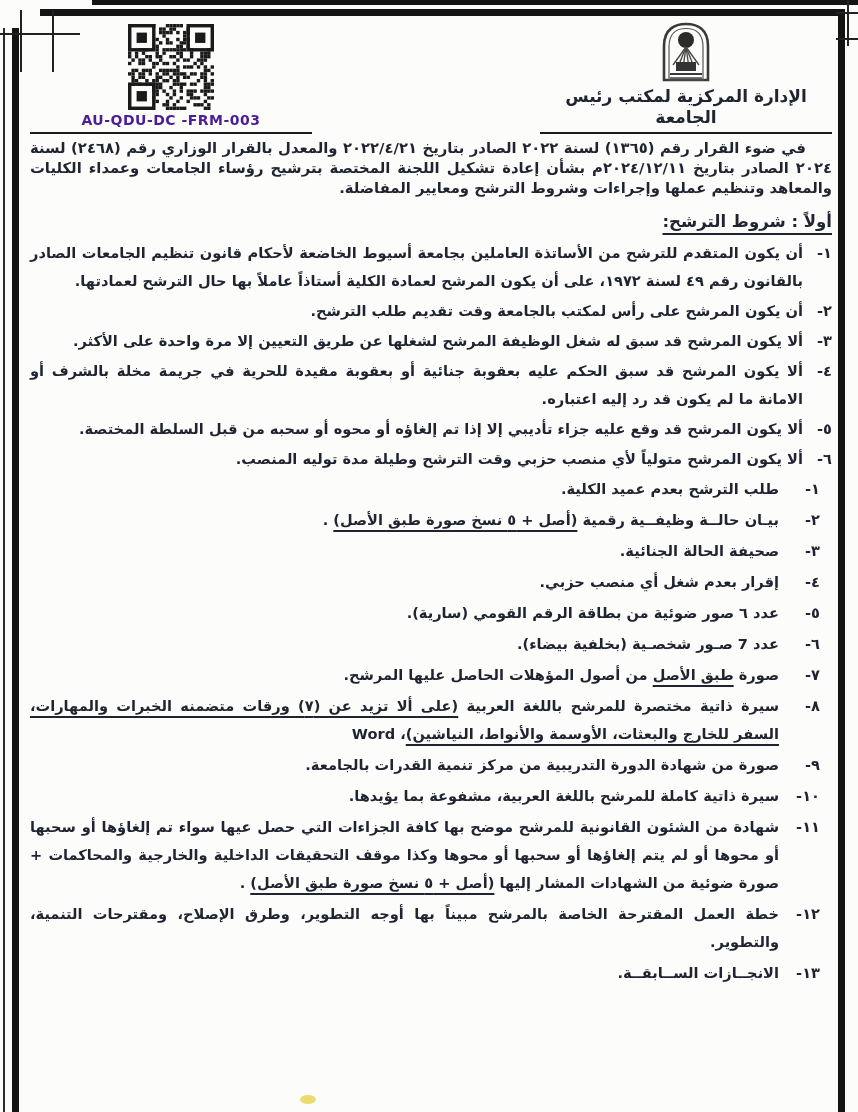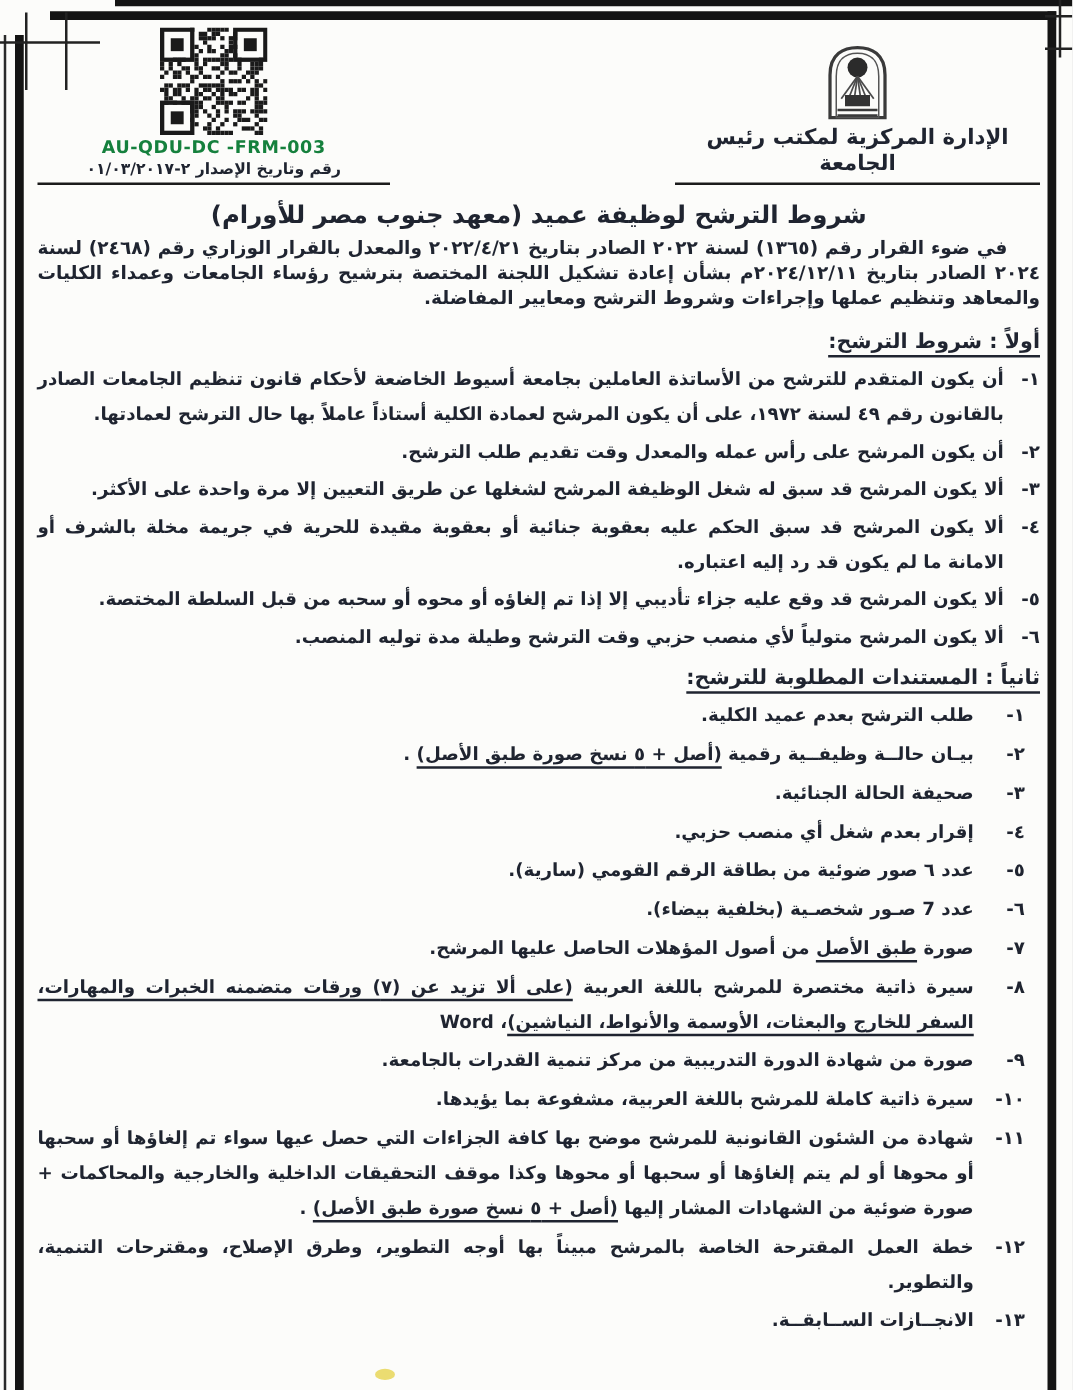--- a/index.html
+++ b/index.html
@@ -22,21 +22,21 @@
   .speck{position:absolute;left:300px;top:1095px;width:16px;height:9px;background:#e5d243;
          border-radius:50%;opacity:.75;}
 
   .content{position:absolute;left:30px;right:26px;top:20px;}
   
   .header{display:flex;justify-content:space-between;direction:ltr;align-items:flex-end;}
   .hcol{text-align:center;padding-bottom:4px;border-bottom:2.5px solid #1b1b1b;}
   .hleft{width:282px;}
   .hright{width:292px;}
   .qr{width:86px;height:86px;margin:2px auto 2px;}
-  .form-code{font-size:14px;letter-spacing:.5px;direction:ltr;color:#15803d;}
+  .form-code{font-size:14px;letter-spacing:.5px;direction:ltr;color:#4c1d95;}
   .issue{font-size:12.5px;direction:rtl;margin-top:1px;}
   .logo{width:54px;height:62px;margin:0 auto 4px;}
   .org1,.org2{font-size:17px;line-height:21px;}
   
   .title{text-align:center;font-size:19.5px;margin:12px 0 6px;}
   
   .intro{font-size:14.8px;line-height:20px;text-align:justify;text-indent:26px;margin:4px 0 8px;}
   
   .sec-h{display:inline-block;font-size:16.5px;margin:6px 0 8px;
          text-decoration:underline;text-decoration-thickness:1.8px;text-underline-offset:6px;}
@@ -296,21 +296,20 @@
               <rect x="75.7" y="82.6" width="3.4" height="3.4" fill="#1a1a1a"></rect>
               <rect x="79.1" y="82.6" width="3.4" height="3.4" fill="#1a1a1a"></rect>
               <rect x="1.72" y="1.72" width="24.08" height="24.08" fill="none" stroke="#1a1a1a" stroke-width="3.44"></rect>
               <rect x="8.6" y="8.6" width="10.32" height="10.32" fill="#1a1a1a"></rect>
               <rect x="60.2" y="1.72" width="24.08" height="24.08" fill="none" stroke="#1a1a1a" stroke-width="3.44"></rect>
               <rect x="67.08" y="8.6" width="10.32" height="10.32" fill="#1a1a1a"></rect>
               <rect x="1.72" y="60.2" width="24.08" height="24.08" fill="none" stroke="#1a1a1a" stroke-width="3.44"></rect>
               <rect x="8.6" y="67.08" width="10.32" height="10.32" fill="#1a1a1a"></rect>
             </svg></div>
         <div class="form-code">AU-QDU-DC -FRM-003</div>
-        <div class="issue">رقم وتاريخ الإصدار ٢-٠١/٠٣/٢٠١٧</div>
       </div>
       <div class="hcol hright">
         <div class="logo">
           <svg width="54" height="62" viewBox="0 0 54 62">
             <path d="M5,60 V26 C5,9 16,4 27,4 C38,4 49,9 49,26 V60 Z" fill="none" stroke="#3a3a3a" stroke-width="2.6"></path>
             <path d="M10,60 V27 C10,13 18,8.5 27,8.5 C36,8.5 44,13 44,27 V60 Z" fill="none" stroke="#555" stroke-width="1.2"></path>
             <circle cx="27" cy="20" r="8" fill="#2b2b2b"></circle>
             <g stroke="#4a4a4a" stroke-width="1.4">
               <line x1="27" y1="27" x2="14" y2="45"></line>
                 <line x1="27" y1="27" x2="19" y2="47"></line>
@@ -321,35 +320,34 @@
             </g>
             <rect x="17" y="42" width="20" height="9" fill="#333"></rect>
             <line x1="11" y1="54" x2="43" y2="54" stroke="#3a3a3a" stroke-width="2"></line>
             <line x1="11" y1="58" x2="43" y2="58" stroke="#3a3a3a" stroke-width="1.4"></line>
           </svg>
         </div>
         <div class="org1">الإدارة المركزية لمكتب رئيس الجامعة</div>
       </div>
     </div>
 
-    <div class="title">شروط الترشح لوظيفة عميد (معهد جنوب مصر للأورام)</div>
 
     <p class="intro">في ضوء القرار رقم (١٣٦٥) لسنة ٢٠٢٢ الصادر بتاريخ ٢٠٢٢/٤/٢١ والمعدل بالقرار الوزاري رقم (٢٤٦٨) لسنة ٢٠٢٤ الصادر بتاريخ ٢٠٢٤/١٢/١١م بشأن إعادة تشكيل اللجنة المختصة بترشيح رؤساء الجامعات وعمداء الكليات والمعاهد وتنظيم عملها وإجراءات وشروط الترشح ومعايير المفاضلة.</p>
 
     <div>
       <div class="sec-h">أولاً : شروط الترشح:</div>
       <ul class="list">
 
       <li class="row">
           <span class="num">١-</span>
           <span class="txt"><span>أن يكون المتقدم للترشح من الأساتذة العاملين بجامعة أسيوط الخاضعة لأحكام قانون تنظيم الجامعات الصادر بالقانون رقم ٤٩ لسنة ١٩٧٢، على أن يكون المرشح لعمادة الكلية أستاذاً عاملاً بها حال الترشح لعمادتها.</span><span class="u"></span><span></span></span>
         </li>
           <li class="row">
           <span class="num">٢-</span>
-          <span class="txt"><span>أن يكون المرشح على رأس عمله والمعدل وقت تقديم طلب الترشح.</span><span class="u"></span><span></span></span>
+          <span class="txt"><span>أن يكون المرشح على رأس لمكتب بالجامعة وقت تقديم طلب الترشح.</span><span class="u"></span><span></span></span>
         </li>
           <li class="row">
           <span class="num">٣-</span>
           <span class="txt"><span>ألا يكون المرشح قد سبق له شغل الوظيفة المرشح لشغلها عن طريق التعيين إلا مرة واحدة على الأكثر.</span><span class="u"></span><span></span></span>
         </li>
           <li class="row">
           <span class="num">٤-</span>
           <span class="txt"><span>ألا يكون المرشح قد سبق الحكم عليه بعقوبة جنائية أو بعقوبة مقيدة للحرية في جريمة مخلة بالشرف أو الامانة ما لم يكون قد رد إليه اعتباره.</span><span class="u"></span><span></span></span>
         </li>
           <li class="row">
@@ -357,21 +355,20 @@
           <span class="txt"><span>ألا يكون المرشح قد وقع عليه جزاء تأديبي إلا إذا تم إلغاؤه أو محوه أو سحبه من قبل السلطة المختصة.</span><span class="u"></span><span></span></span>
         </li>
           <li class="row">
           <span class="num">٦-</span>
           <span class="txt"><span>ألا يكون المرشح متولياً لأي منصب حزبي وقت الترشح وطيلة مدة توليه المنصب.</span><span class="u"></span><span></span></span>
         </li>
         </ul>
     </div>
 
     <div>
-      <div class="sec-h">ثانياً : المستندات المطلوبة للترشح:</div>
       <ul class="list docs">
 
       <li class="row">
           <span class="num">١-</span>
           <span class="txt"><span>طلب الترشح بعدم عميد الكلية.</span><span class="u"></span><span></span></span>
         </li>
           <li class="row">
           <span class="num">٢-</span>
           <span class="txt"><span>بيـان حالــة وظيفــية رقمية  </span><span class="u">(أصل + ٥ نسخ صورة طبق الأصل)</span><span> .</span></span>
         </li>

